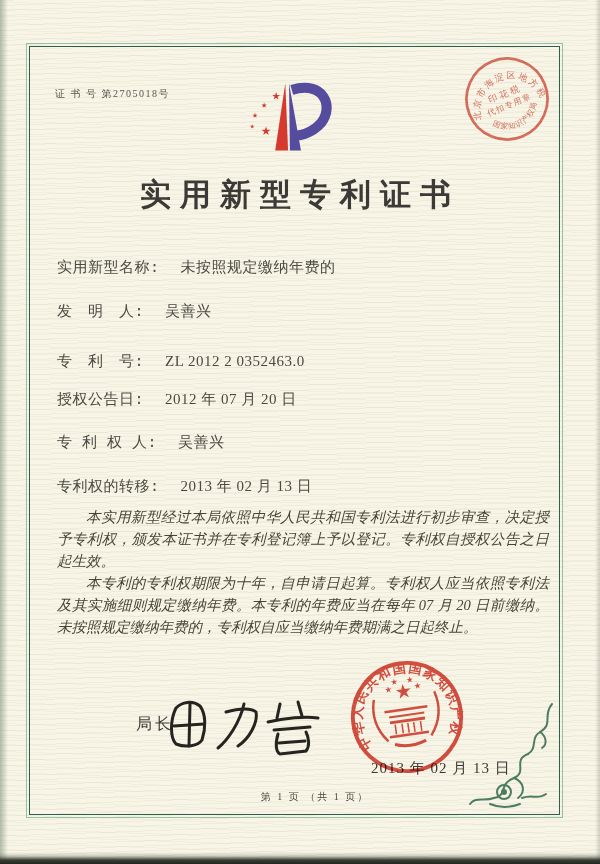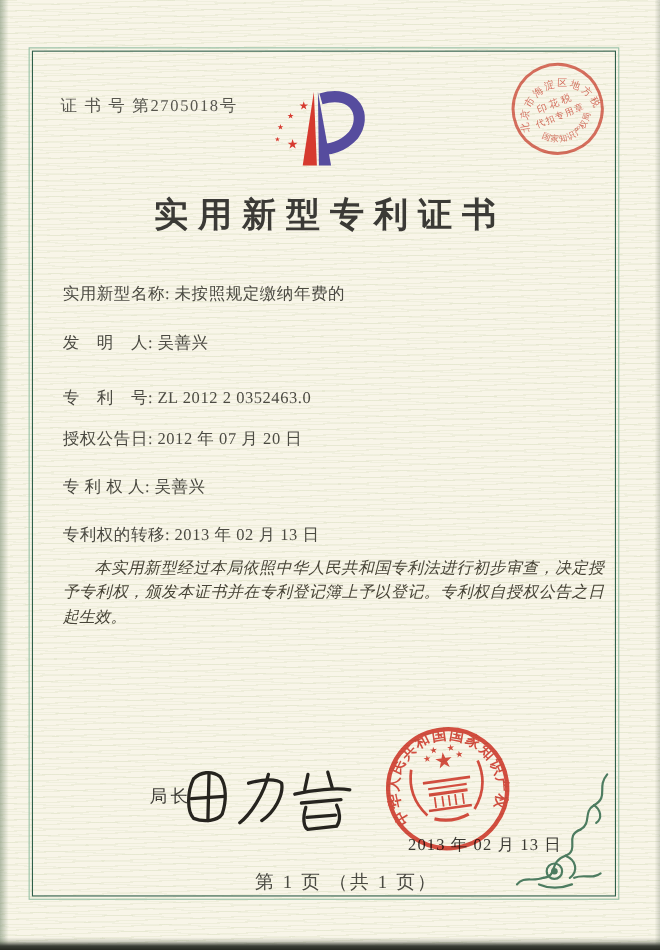--- a/index.html
+++ b/index.html
@@ -17,45 +17,45 @@
   }
   .border-frame{
     position:absolute;left:29px;top:46px;width:529px;height:767px;
     border:1.5px solid #2f5f4a;
     outline:1px solid #96c0a6;
     outline-offset:2px;
     pointer-events:none;
   }
   .cert-no{
     position:absolute;left:55px;top:87px;
-    font-size:15px;letter-spacing:1.5px;color:#57564e;
+    font-size:10px;letter-spacing:1.5px;color:#57564e;
   }
   .logo{position:absolute;left:243px;top:80px;width:92px;height:84px;}
   .title{
     position:absolute;left:0;top:174px;width:600px;text-align:center;
     font-size:31px;font-weight:600;letter-spacing:9px;color:#3b3a36;
   }
   .fields{position:absolute;left:57px;top:0;width:480px;}
   .field-row{position:absolute;left:0;font-size:15px;color:#4b4a42;letter-spacing:0.5px;white-space:nowrap;}
-  .field-row .lab{margin-right:4px;}
+  .field-row .lab{margin-right:21px;font-family:Liberation Mono, monospace;}
   .f0{top:258px}.f1{top:302px}.f2{top:352px}.f3{top:390px}.f4{top:433px}.f5{top:477px}
   .body-text{
     position:absolute;left:57px;top:506px;width:492px;
     font-size:14.5px;line-height:22px;color:#474437;text-align:justify;
   }
   .body-text p{margin:0;text-indent:2em;font-style:italic;}
   .commissioner{position:absolute;left:104px;top:714px;font-size:16px;letter-spacing:3px;color:#3c3b35;margin-left:32px;}
   .signature{position:absolute;left:160px;top:690px;width:180px;height:86px;}
   .issue-date{position:absolute;left:371px;top:759px;font-size:15px;color:#3a3933;letter-spacing:1px;}
   .office-seal{position:absolute;left:348px;top:658px;width:118px;height:118px;opacity:0.88;mix-blend-mode:multiply;transform:rotate(-8deg);}
   .tax-stamp{position:absolute;left:462px;top:54px;width:90px;height:90px;opacity:0.78;mix-blend-mode:multiply;transform:rotate(-22deg);}
   .corner-ornament{position:absolute;left:468px;top:702px;width:88px;height:110px;}
   .footer{
     position:absolute;left:29px;top:790px;width:572px;text-align:center;
-    font-size:17px;letter-spacing:2px;color:#4a4a42;
+    font-size:10px;letter-spacing:2px;color:#4a4a42;
   }
   .edge-left{position:absolute;left:0;top:0;bottom:0;width:8px;
     background:linear-gradient(to right, rgba(118,138,112,0.55), rgba(118,138,112,0));}
   .edge-right{position:absolute;right:0;top:0;bottom:0;width:5px;
     background:linear-gradient(to left, rgba(100,110,95,0.28), rgba(100,110,95,0));}
   .edge-bottom{position:absolute;left:0;right:0;bottom:0;height:12px;
     background:linear-gradient(to bottom, rgba(70,80,65,0) 0px, rgba(70,80,65,0.25) 4px, #3a3e36 8px, #23261f 12px);}
 </style>
 </head>
 <body>
@@ -116,20 +116,21 @@
     <div class="field-row f4">
       <span class="lab">专 利 权 人:</span><span>吴善兴</span>
     </div>
     <div class="field-row f5">
       <span class="lab">专利权的转移:</span><span>2013 年 02 月 13 日</span>
     </div>
   </div>
 
   <div class="body-text">
     <p>本实用新型经过本局依照中华人民共和国专利法进行初步审查，决定授予专利权，颁发本证书并在专利登记簿上予以登记。专利权自授权公告之日起生效。</p>
+    <p>本专利的专利权期限为十年，自申请日起算。专利权人应当依照专利法及其实施细则规定缴纳年费。本专利的年费应当在每年 07 月 20 日前缴纳。未按照规定缴纳年费的，专利权自应当缴纳年费期满之日起终止。</p>
   </div>
 
   <div class="commissioner">局长</div>
   <svg class="signature" viewBox="0 0 180 86" aria-hidden="true">
     <g fill="none" stroke="#26241f" stroke-width="3" stroke-linecap="round">
 
       <path d="M16,18 C10,30 10,48 16,54 C26,58 38,56 42,50 C46,38 46,24 40,16 C32,10 22,12 16,18"></path>
       <path d="M14,36 L44,34"></path>
       <path d="M30,14 L29,56"></path>
 

